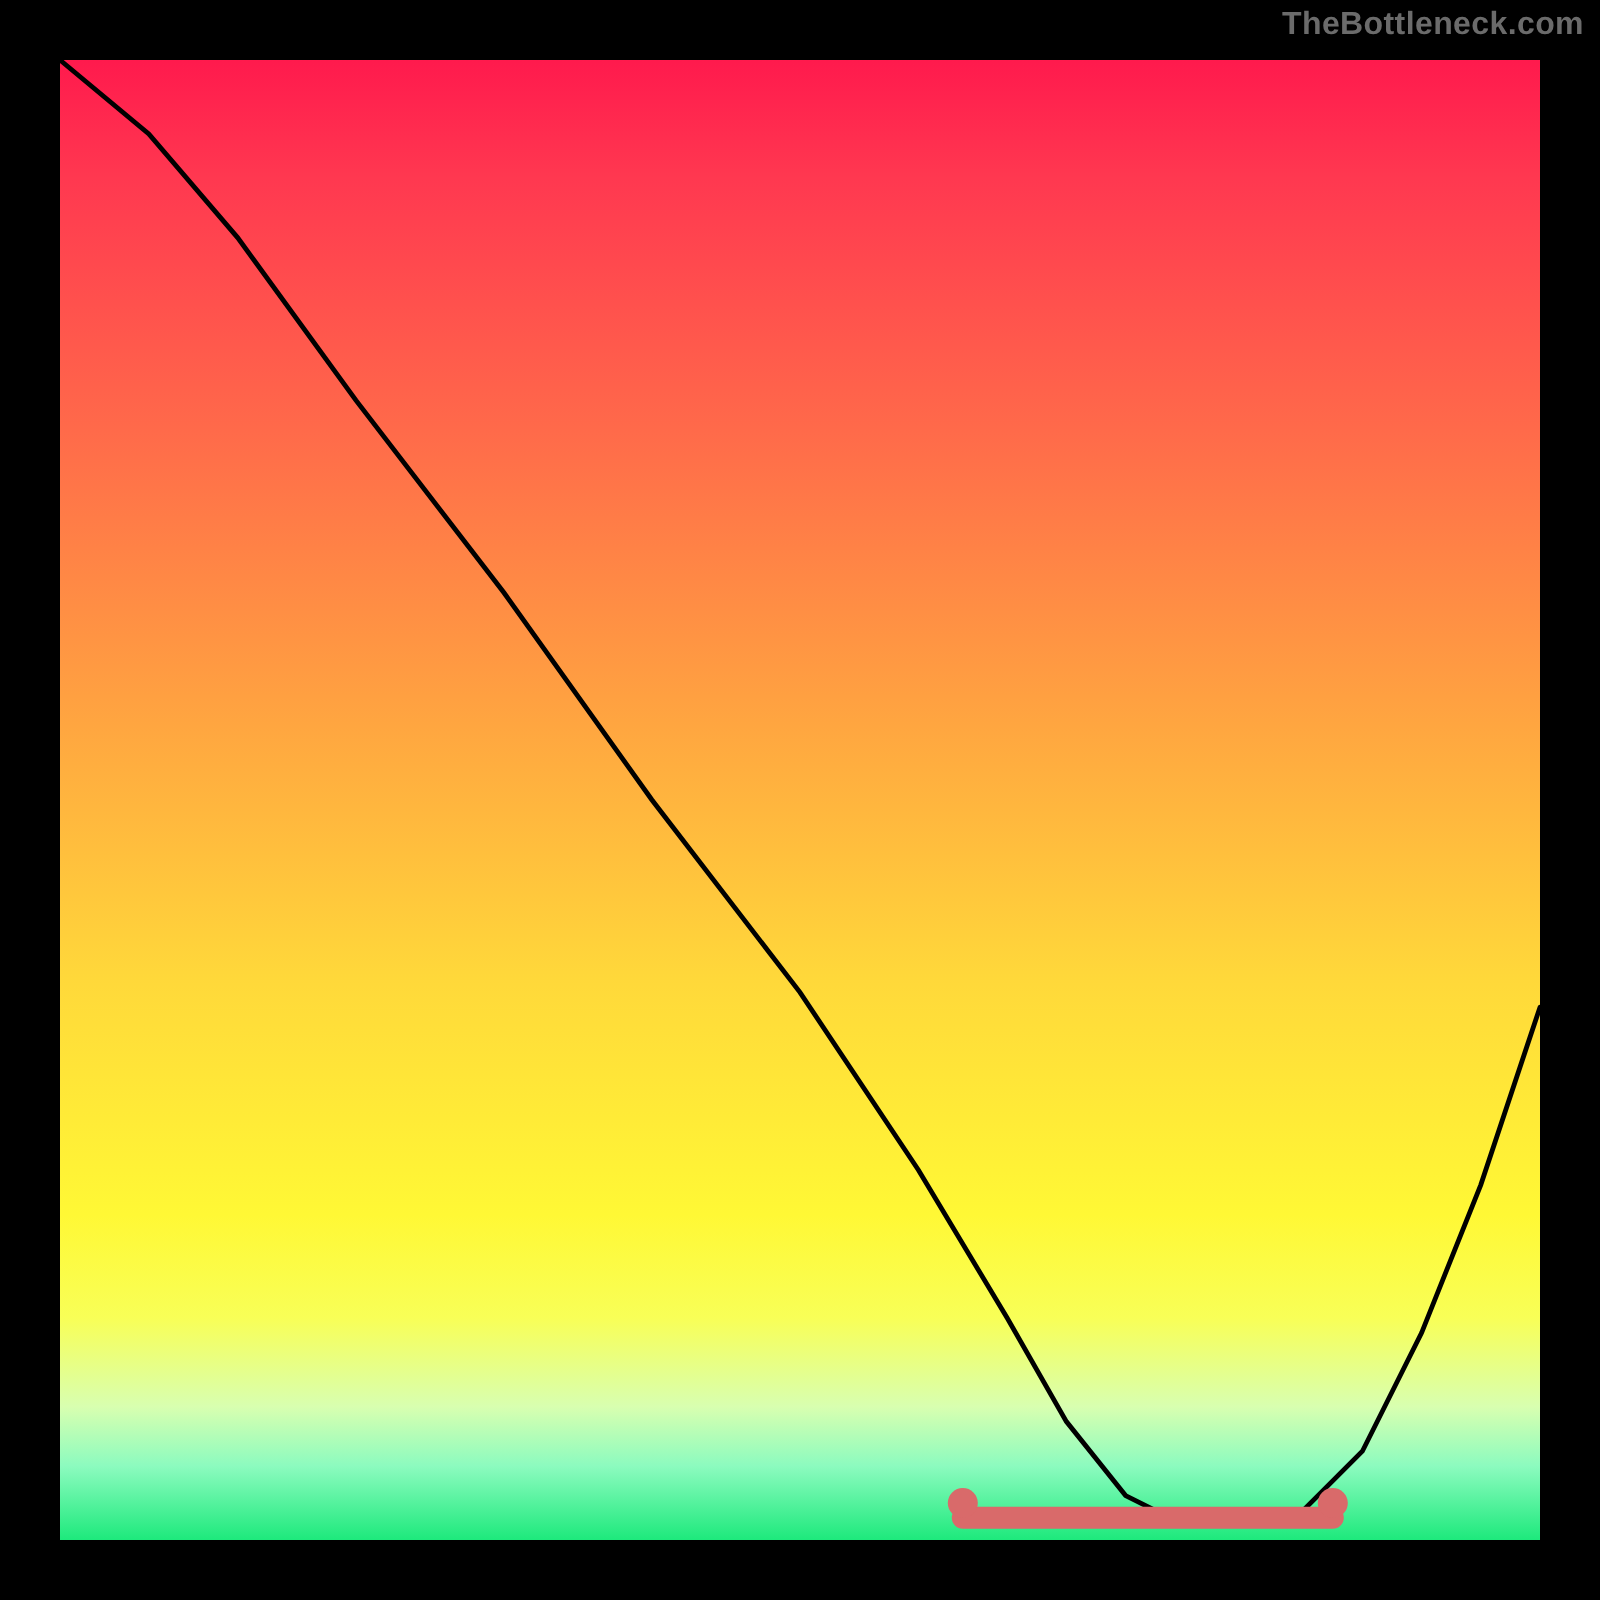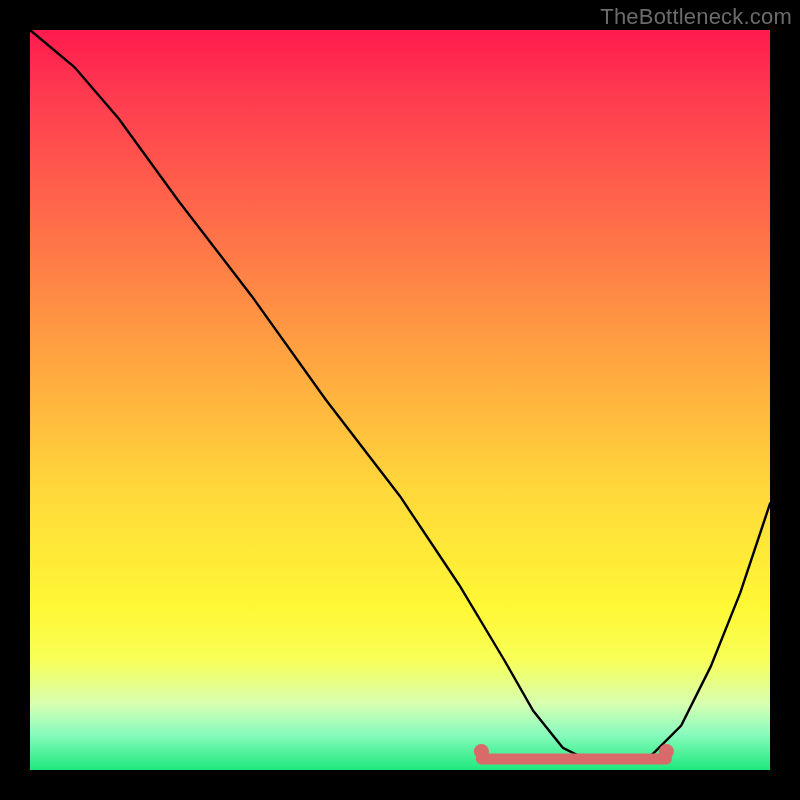--- a/index.html
+++ b/index.html
@@ -36,22 +36,22 @@
     top: 0;
     width: 740px;
     height: 740px;
     overflow: visible;
   }
   .watermark {
     position: absolute;
     top: 4px;
     right: 8px;
     color: #6b6b6b;
-    font-size: 22px;
-    font-weight: 400;
+    font-size: 16px;
+    font-weight: 700;
     letter-spacing: 0.2px;
   }
 </style>
 </head>
 <body>
 
 <div class="plot-frame">
   <svg class="curve" viewBox="0 0 740 740" preserveAspectRatio="none">
     <path id="curve-path" fill="none" stroke="#000000" stroke-width="2.4" stroke-linecap="round" d="M0.0 0.0 L44.4 37.0 L88.8 88.8 L148.0 170.2 L222.0 266.4 L296.0 370.0 L370.0 466.2 L429.2 555.0 L473.6 629.0 L503.2 680.8 L532.8 717.8 L562.4 732.6 L592.0 732.6 L621.6 725.2 L651.2 695.6 L680.8 636.4 L710.4 562.4 L740.0 473.6"></path>
     <line id="flat-band" stroke="#d96a6a" stroke-width="11" stroke-linecap="round" x1="451.4" x2="636.4" y1="728.9" y2="728.9"></line>

